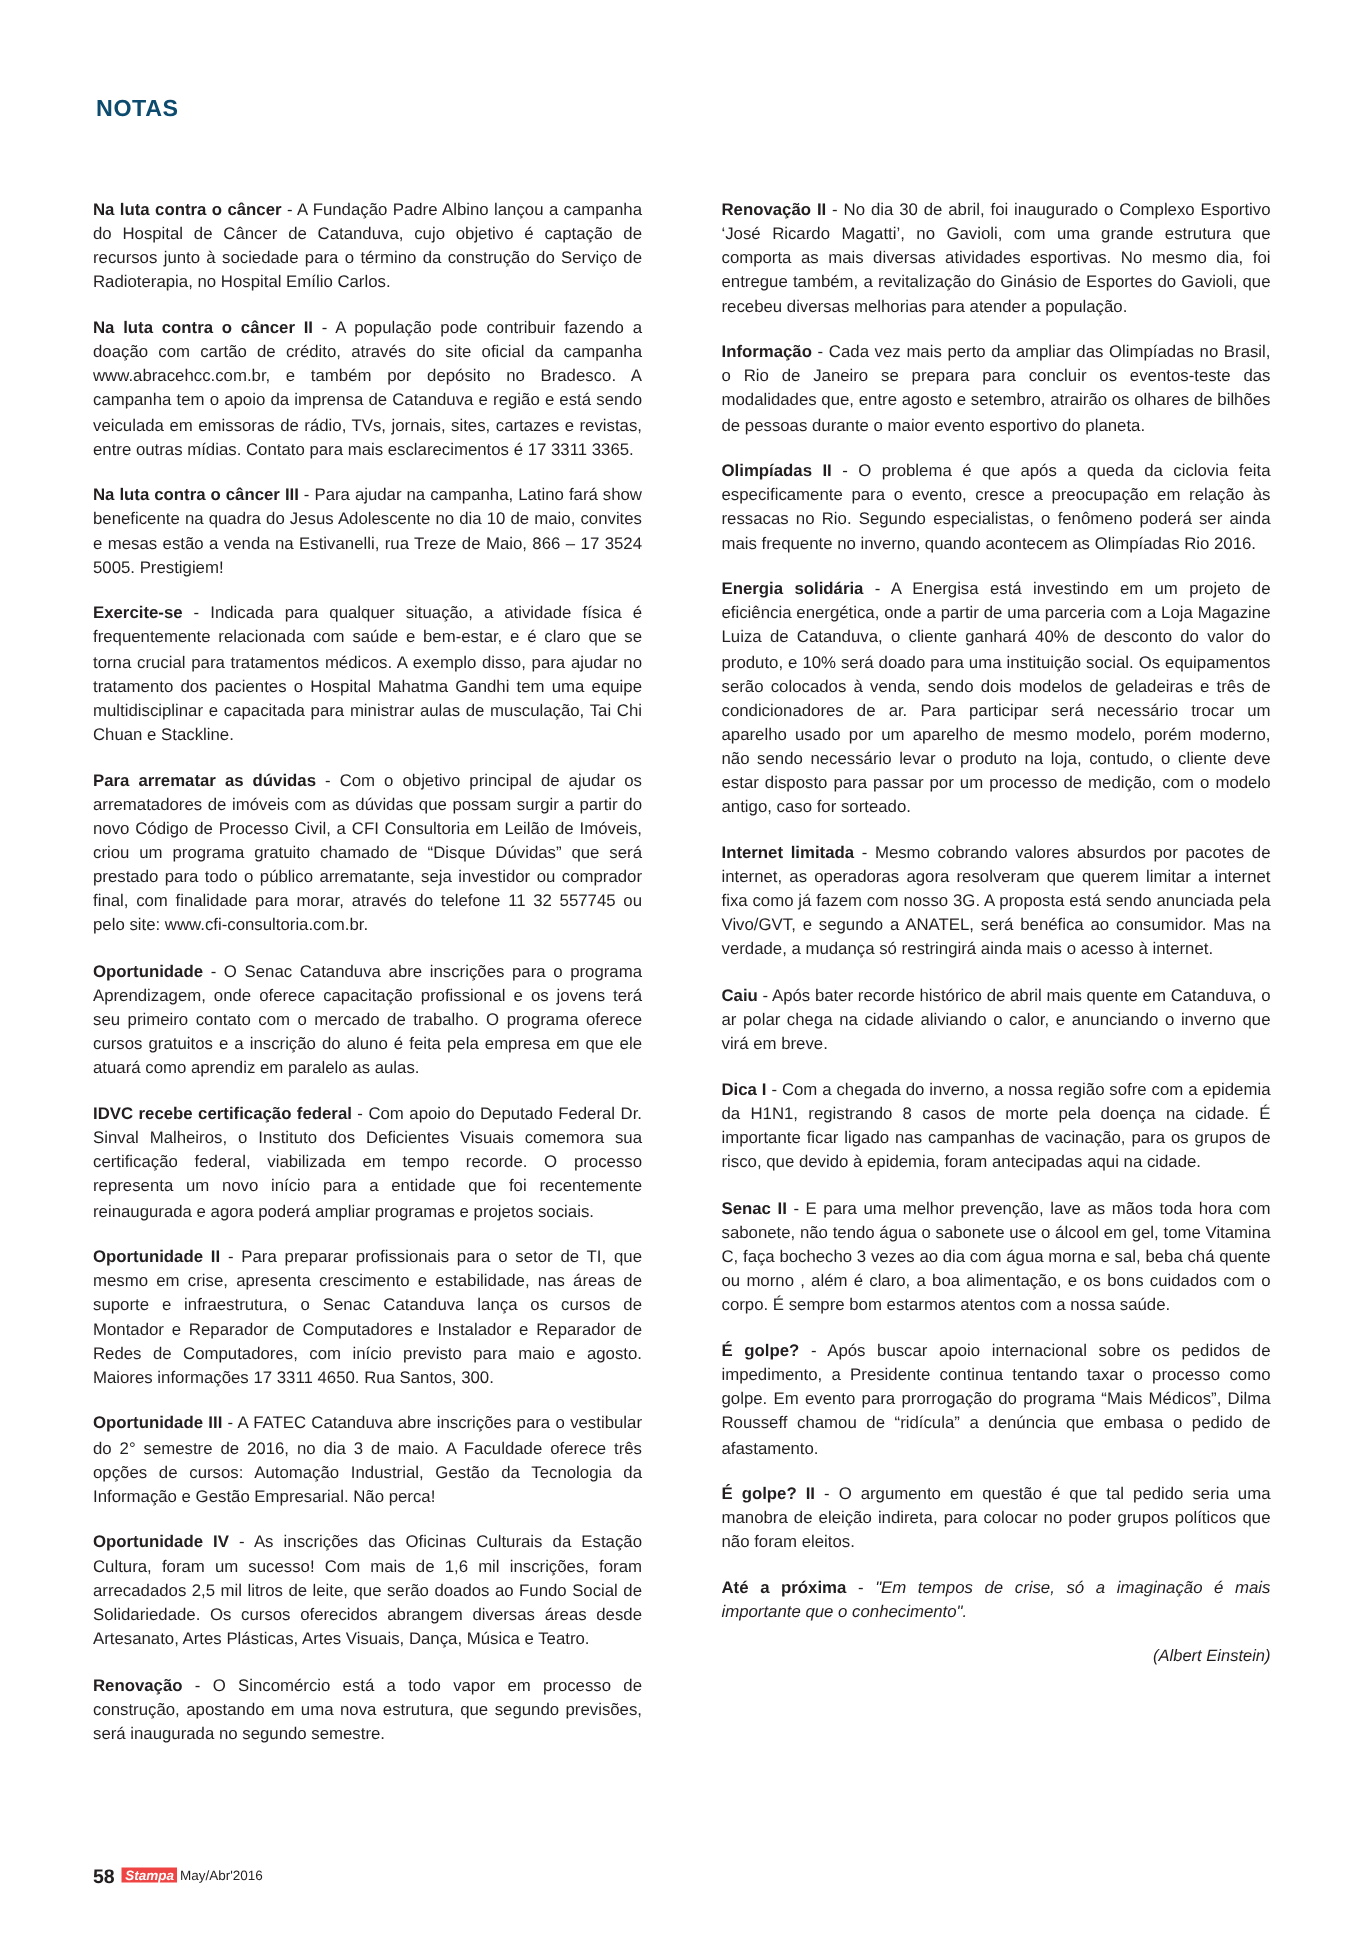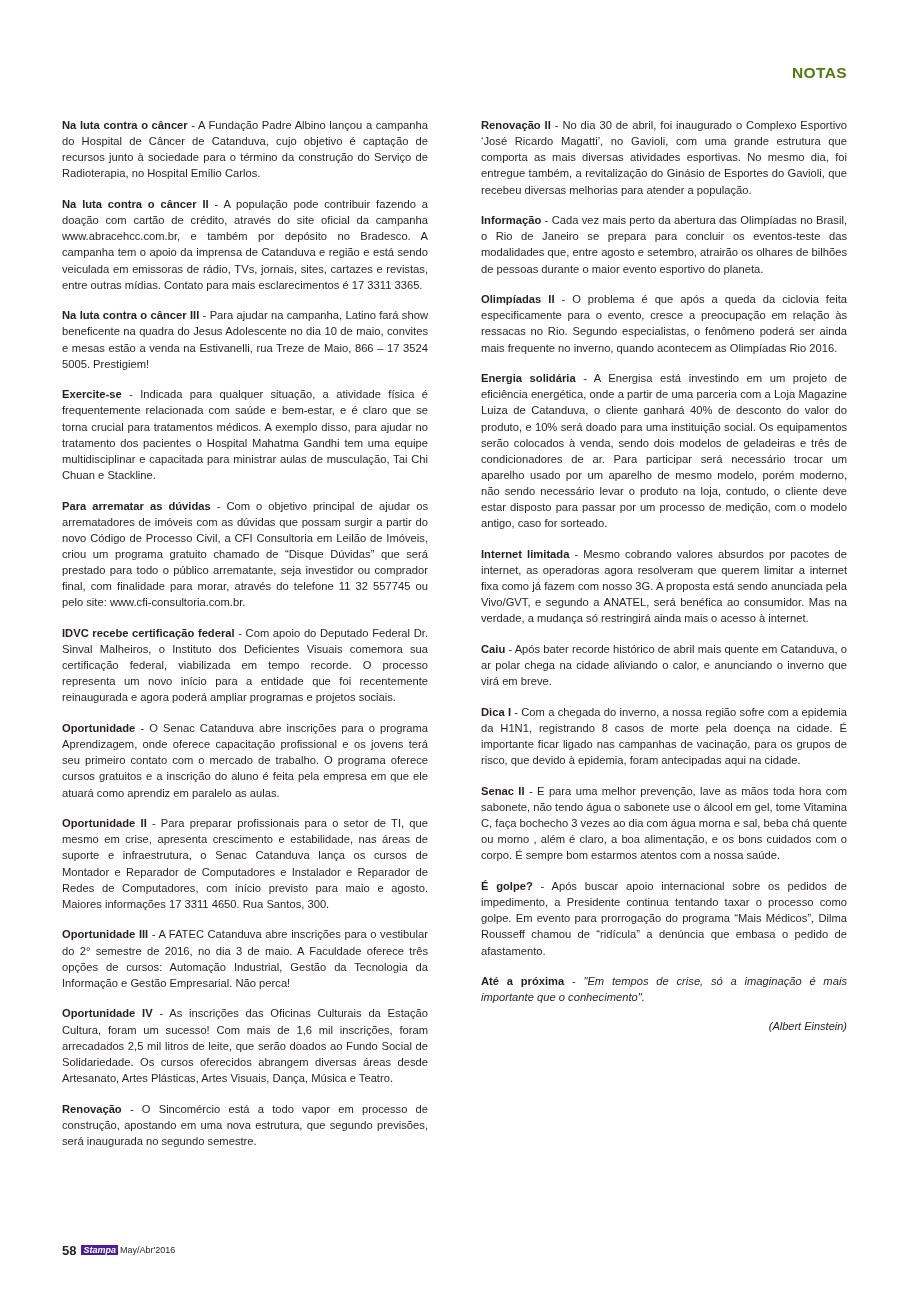--- a/index.html
+++ b/index.html
@@ -17,31 +17,30 @@
   }
   .page {
     position: absolute;
     left: 0; top: 0;
     width: 909px;
     height: 1299px;
     box-sizing: border-box;
     padding: 56px 62px 0 62px;
   }
   .section-title {
-    color: #4d7c0f;
+    color: #0c4a6e;
     font-size: 15.5px;
     font-weight: bold;
     letter-spacing: 0.4px;
     margin: 8px 0 0 2px;
-    text-align: right;
   }
   .columns {
     position: absolute;
     left: 62px;
-    top: 117px;
+    top: 132px;
     width: 785px;
     display: flex;
     gap: 53px;
   }
   .col {
     width: 372px;
   }
   .note {
     font-size: 11.2px;
     line-height: 1.44;
@@ -80,21 +79,21 @@
   .footer-brand {
     font-size: 9px;
     color: #231f20;
     line-height: 1.2;
     position: relative;
     top: -1px;
   }
   .footer-brand .mark {
     font-weight: bold;
     font-style: italic;
-    background: #4c1d95;
+    background: #ef4444;
     color: #ffffff;
     padding: 0 2px;
   }
   .footer-brand .issue {
     margin-left: 2px;
   }
 </style>
 </head>
 <body>
 
@@ -103,38 +102,39 @@
 </div>
 
 <div class="columns">
 
   <div class="col">
     <p class="note"><span class="lead">Na luta contra o câncer</span><span> - A Fundação Padre Albino lançou a campanha do Hospital de Câncer de Catanduva, cujo objetivo é captação de recursos junto à sociedade para o término da construção do Serviço de Radioterapia, no Hospital Emílio Carlos.</span></p>
     <p class="note"><span class="lead">Na luta contra o câncer II</span><span> - A população pode contribuir fazendo a doação com cartão de crédito, através do site oficial da campanha www.abracehcc.com.br, e também por depósito no Bradesco. A campanha tem o apoio da imprensa de Catanduva e região e está sendo veiculada em emissoras de rádio, TVs, jornais, sites, cartazes e revistas, entre outras mídias.  Contato para mais esclarecimentos é 17 3311 3365.</span></p>
     <p class="note"><span class="lead">Na luta contra o câncer III</span><span> - Para ajudar na campanha, Latino fará show beneficente na quadra do Jesus Adolescente no dia 10 de maio, convites e mesas estão a venda na Estivanelli, rua Treze de Maio, 866 – 17 3524 5005. Prestigiem!</span></p>
     <p class="note"><span class="lead">Exercite-se</span><span> - Indicada para qualquer situação, a atividade física é frequentemente relacionada com saúde e bem-estar, e é claro que se torna crucial para tratamentos médicos. A exemplo disso, para ajudar no tratamento dos pacientes o Hospital Mahatma Gandhi tem uma equipe multidisciplinar e capacitada para ministrar aulas de musculação, Tai Chi Chuan e Stackline.</span></p>
     <p class="note"><span class="lead">Para arrematar as dúvidas</span><span> - Com o objetivo principal de ajudar os arrematadores de imóveis com as dúvidas que possam surgir a partir do novo Código de Processo Civil, a CFI Consultoria em Leilão de Imóveis, criou um programa gratuito chamado de “Disque Dúvidas” que será prestado para todo o público arrematante, seja investidor ou comprador final, com finalidade para morar, através do telefone 11 32 557745 ou pelo site: www.cfi-consultoria.com.br.</span></p>
+    <p class="note"><span class="lead">Oportunidade</span><span> - O Senac Catanduva abre inscrições para o programa Aprendizagem, onde oferece capacitação profissional e os jovens terá seu primeiro contato com o mercado de trabalho. O programa oferece cursos gratuitos e a inscrição do aluno é feita pela empresa em que ele atuará como aprendiz em paralelo as aulas.</span></p>
     <p class="note"><span class="lead">IDVC recebe certificação federal</span><span> - Com apoio do Deputado Federal Dr. Sinval Malheiros, o Instituto dos Deficientes Visuais comemora sua certificação federal, viabilizada em tempo recorde. O processo representa um novo início para a entidade que foi recentemente reinaugurada e agora poderá ampliar programas e projetos sociais.</span></p>
-    <p class="note"><span class="lead">Oportunidade</span><span> - O Senac Catanduva abre inscrições para o programa Aprendizagem, onde oferece capacitação profissional e os jovens terá seu primeiro contato com o mercado de trabalho. O programa oferece cursos gratuitos e a inscrição do aluno é feita pela empresa em que ele atuará como aprendiz em paralelo as aulas.</span></p>
     <p class="note"><span class="lead">Oportunidade II</span><span> - Para preparar profissionais para o setor de TI, que mesmo em crise, apresenta crescimento e estabilidade, nas áreas de suporte e infraestrutura, o Senac Catanduva lança os cursos de Montador e Reparador de Computadores e Instalador e Reparador de Redes de Computadores, com início previsto para maio e agosto. Maiores informações 17 3311 4650. Rua Santos, 300.</span></p>
     <p class="note"><span class="lead">Oportunidade III</span><span> - A FATEC Catanduva abre inscrições para o vestibular do 2° semestre de 2016, no dia 3 de maio. A Faculdade oferece três opções de cursos: Automação Industrial, Gestão da Tecnologia da Informação e Gestão Empresarial. Não perca!</span></p>
     <p class="note"><span class="lead">Oportunidade IV</span><span> - As inscrições das Oficinas Culturais da Estação Cultura, foram um sucesso! Com mais de 1,6 mil inscrições, foram arrecadados 2,5 mil litros de leite, que serão doados ao Fundo Social de Solidariedade. Os cursos oferecidos abrangem diversas áreas desde Artesanato, Artes Plásticas, Artes Visuais, Dança, Música e Teatro.</span></p>
     <p class="note"><span class="lead">Renovação</span><span> - O Sincomércio está a todo vapor em processo de construção, apostando em uma nova estrutura, que segundo previsões, será inaugurada no segundo semestre.</span></p>
   </div>
 
   <div class="col">
     <p class="note"><span class="lead">Renovação II</span><span> - No dia 30 de abril, foi inaugurado o Complexo Esportivo ‘José Ricardo Magatti’, no Gavioli, com uma grande estrutura que comporta as mais diversas atividades esportivas. No mesmo dia, foi entregue também, a revitalização do Ginásio de Esportes do Gavioli, que recebeu diversas melhorias para atender a população.</span></p>
-    <p class="note"><span class="lead">Informação</span><span> - Cada vez mais perto da abertura das Olimpíadas no Brasil, o Rio de Janeiro se prepara para concluir os eventos-teste das modalidades que, entre agosto e setembro, atrairão os olhares de bilhões de pessoas durante o maior evento esportivo do planeta.</span></p>
+    <p class="note"><span class="lead">Informação</span><span> - Cada vez mais perto da ampliar das Olimpíadas no Brasil, o Rio de Janeiro se prepara para concluir os eventos-teste das modalidades que, entre agosto e setembro, atrairão os olhares de bilhões de pessoas durante o maior evento esportivo do planeta.</span></p>
     <p class="note"><span class="lead">Olimpíadas II</span><span> - O problema é que após a queda da ciclovia feita especificamente para o evento, cresce a preocupação em relação às ressacas no Rio. Segundo especialistas, o fenômeno poderá ser ainda mais frequente no inverno, quando acontecem as Olimpíadas Rio 2016.</span></p>
     <p class="note"><span class="lead">Energia solidária</span><span> - A Energisa está investindo em um projeto de eficiência energética, onde a partir de uma parceria com a Loja Magazine Luiza de Catanduva, o cliente ganhará 40% de desconto do valor do produto, e 10% será doado para uma instituição social. Os equipamentos serão colocados à venda, sendo dois modelos de geladeiras e três de condicionadores de ar. Para participar será necessário trocar um aparelho usado por um aparelho de mesmo modelo, porém moderno, não sendo necessário levar o produto na loja, contudo, o cliente deve estar disposto para passar por um processo de medição, com o modelo antigo, caso for sorteado.</span></p>
     <p class="note"><span class="lead">Internet limitada</span><span> - Mesmo cobrando valores absurdos por pacotes de internet, as operadoras agora resolveram que querem limitar a internet fixa como já fazem com nosso 3G. A proposta está sendo anunciada pela Vivo/GVT, e segundo a ANATEL, será benéfica ao consumidor. Mas na verdade, a mudança só restringirá ainda mais o acesso à internet.</span></p>
     <p class="note"><span class="lead">Caiu</span><span> - Após bater recorde histórico de abril mais quente em Catanduva, o ar polar chega na cidade aliviando o calor, e anunciando o inverno que virá em breve.</span></p>
     <p class="note"><span class="lead">Dica I</span><span> - Com a chegada do inverno, a nossa região sofre com a epidemia da H1N1, registrando 8 casos de morte pela doença na cidade. É importante ficar ligado nas campanhas de vacinação, para os grupos de risco, que devido à epidemia, foram antecipadas aqui na cidade.</span></p>
     <p class="note"><span class="lead">Senac II</span><span> - E para uma melhor prevenção, lave as mãos toda hora com sabonete, não tendo água o sabonete use o álcool em gel, tome Vitamina C, faça bochecho 3 vezes ao dia com água morna e sal, beba chá quente ou morno ,  além é claro, a boa alimentação, e os bons cuidados com o corpo. É sempre bom estarmos atentos com a nossa saúde.</span></p>
     <p class="note"><span class="lead">É golpe?</span><span> - Após buscar apoio internacional sobre os pedidos de impedimento, a Presidente continua tentando taxar o processo como golpe. Em evento para prorrogação do programa “Mais Médicos”, Dilma Rousseff chamou de “ridícula” a denúncia que embasa o pedido de afastamento.</span></p>
+    <p class="note"><span class="lead">É golpe? II</span><span> - O argumento em questão é que tal pedido seria uma manobra de eleição indireta, para colocar no poder grupos políticos que não foram eleitos.</span></p>
     <p class="note"><span class="lead">Até a próxima</span><span> - </span><span class="ital">"Em tempos de crise, só a imaginação é mais importante que o conhecimento".</span></p>
     <p class="sign">(Albert Einstein)</p>
   </div>
 
 </div>
 
 <div class="footer">
   <span class="folio">58</span>
   <span class="footer-brand"><span class="mark">Stampa</span><span class="issue">May/Abr'2016</span></span>
 </div>

